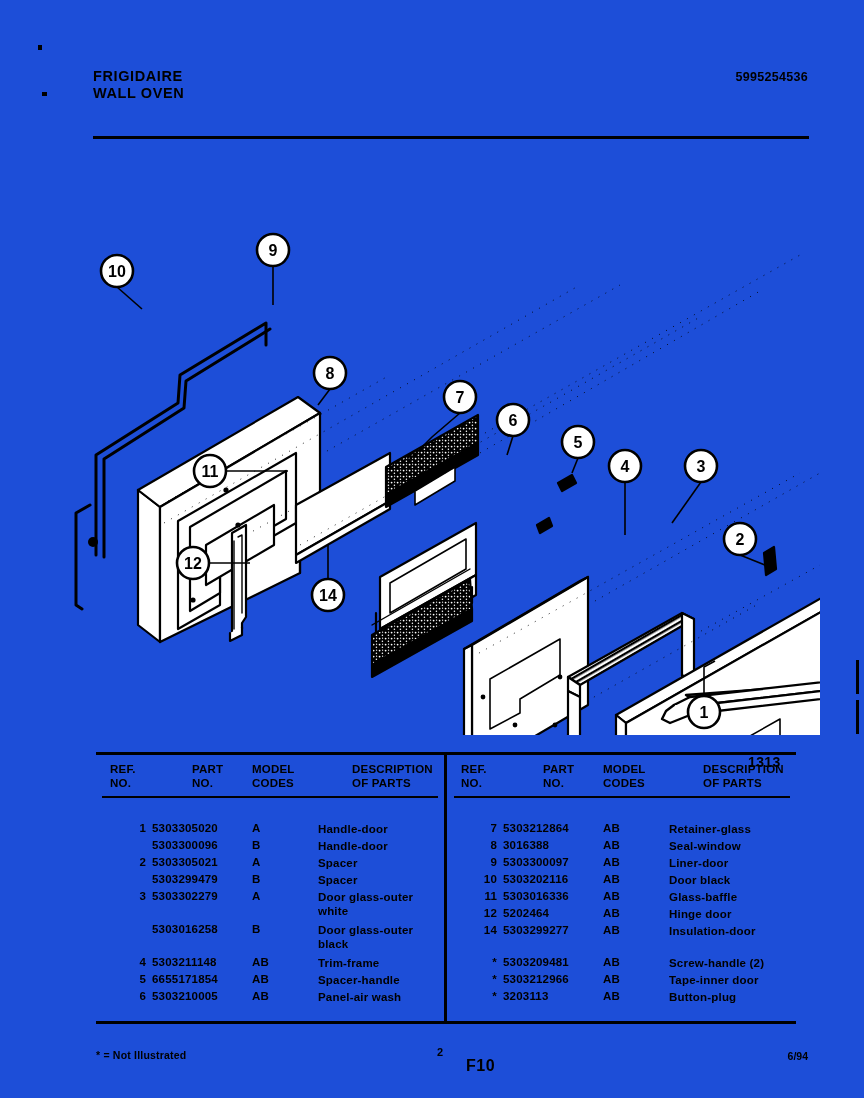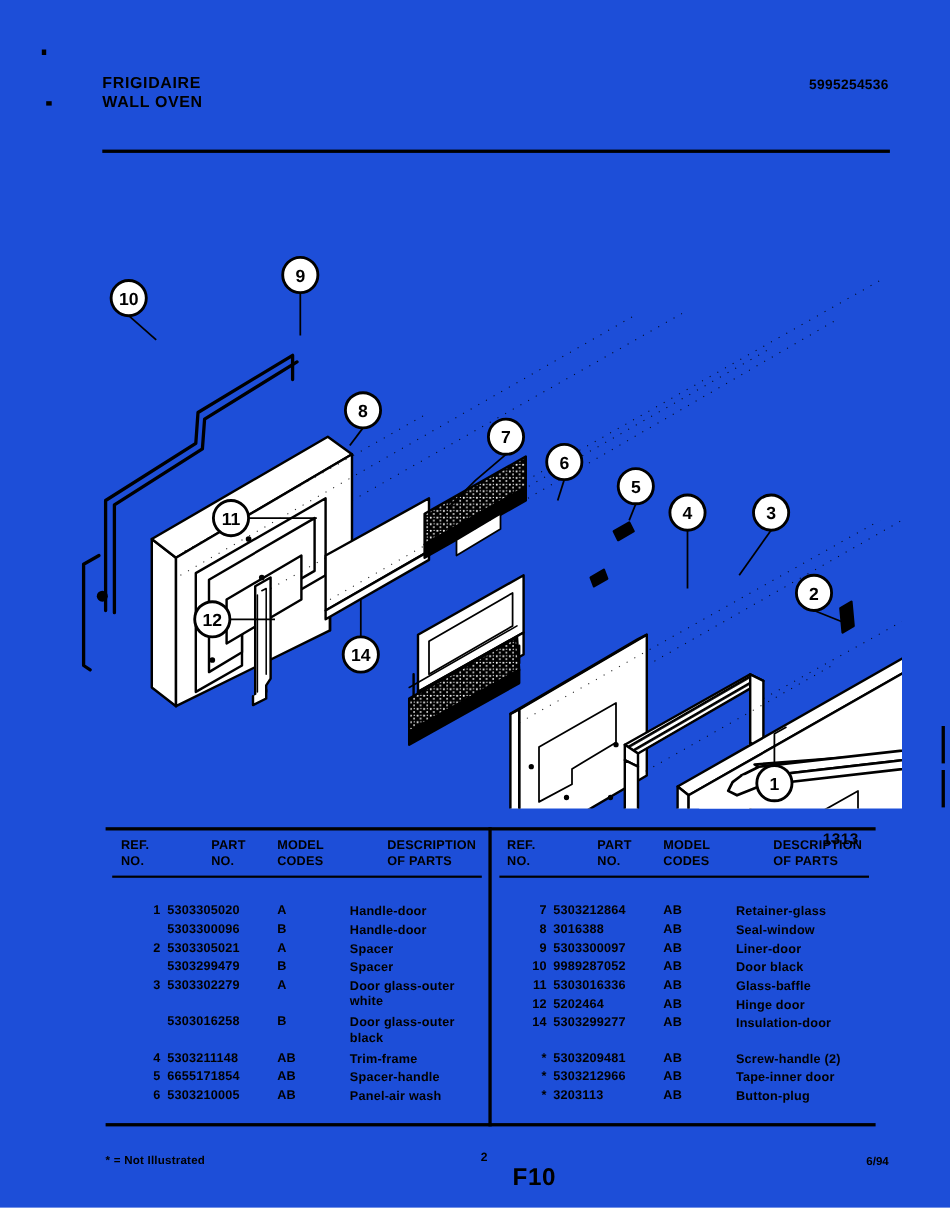--- a/index.html
+++ b/index.html
@@ -182,21 +182,21 @@
     position: absolute;
     left: 437px;
     top: 1046px;
     font-size: 11px;
     font-weight: bold;
   }
   .foot-fig {
     position: absolute;
     left: 466px;
     top: 1057px;
-    font-size: 22px;
+    font-size: 16px;
     font-weight: bold;
     letter-spacing: 0.5px;
   }
   .foot-date {
     position: absolute;
     right: 56px;
     top: 1050px;
     font-size: 10.5px;
     font-weight: bold;
   }
@@ -541,21 +541,21 @@
         <span class="c-desc">Seal-window</span>
       </div>
       <div class="prow" style="top:104px;">
         <span class="c-ref">9</span>
         <span class="c-part">5303300097</span>
         <span class="c-mod">AB</span>
         <span class="c-desc">Liner-door</span>
       </div>
       <div class="prow" style="top:121px;">
         <span class="c-ref">10</span>
-        <span class="c-part">9989287052</span>
+        <span class="c-part">5303202116</span>
         <span class="c-mod">AB</span>
         <span class="c-desc">Door black</span>
       </div>
       <div class="prow" style="top:138px;">
         <span class="c-ref">11</span>
         <span class="c-part">5303016336</span>
         <span class="c-mod">AB</span>
         <span class="c-desc">Glass-baffle</span>
       </div>
       <div class="prow" style="top:155px;">

